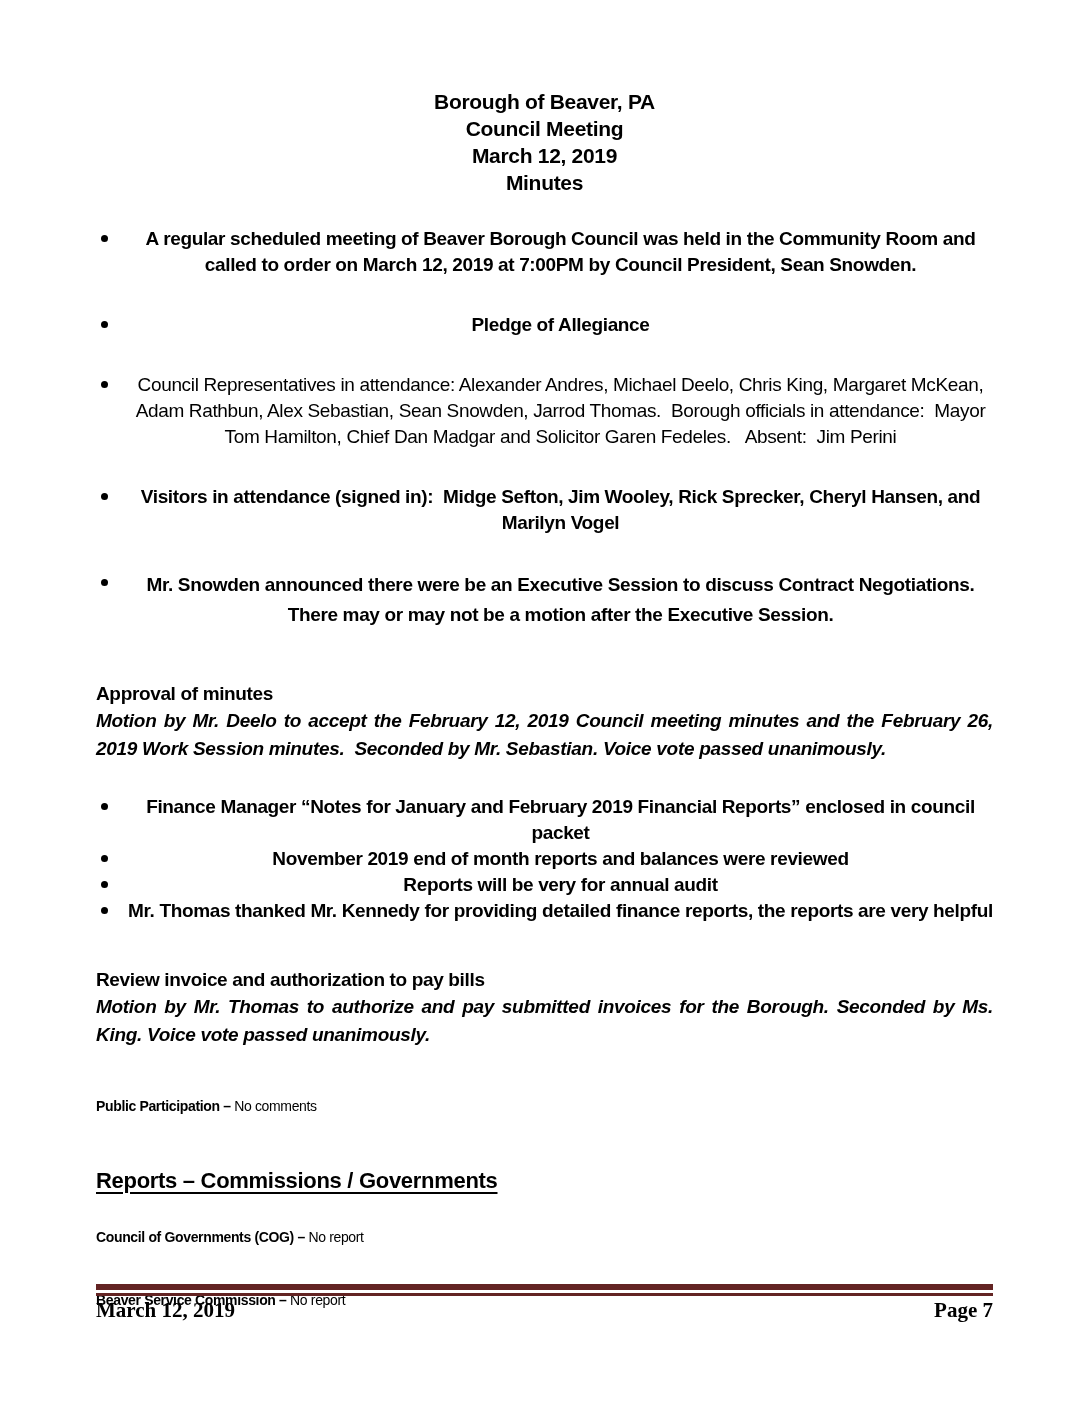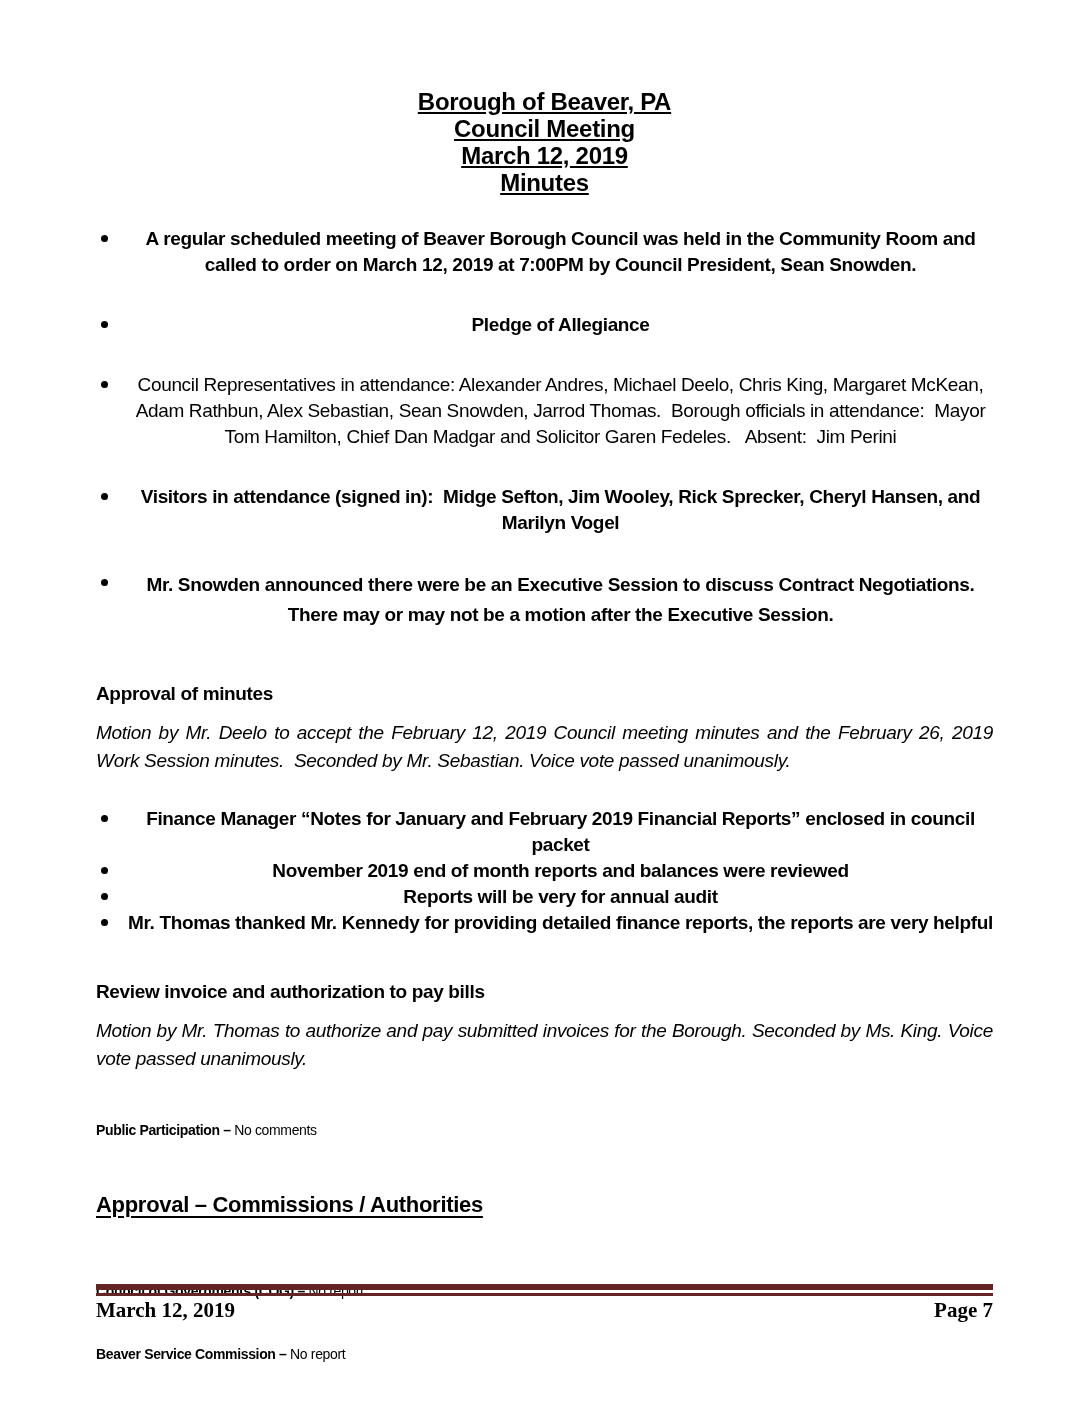--- a/index.html
+++ b/index.html
@@ -16,24 +16,23 @@
     position: absolute;
     inset: 0;
     padding: 88px 95px 0 96px;
   }
   .txt { white-space: pre-wrap; }
 
   
   .title-block { text-align: center; margin-bottom: 30px; }
   .title-line {
     font-weight: bold;
-    font-size: 24px;
+    font-size: 21px;
     line-height: 27px;
     letter-spacing: -0.3px;
-    text-decoration: underline;
   }
 
   
   .bullet-item { display: flex; align-items: flex-start; }
   .bullet-marker { flex: 0 0 32px; padding-left: 5px; }
   .bullet-dot {
     width: 7px; height: 7px; border-radius: 50%;
     background: #000; margin-top: 9px;
   }
   .bullet-text {
@@ -50,46 +49,45 @@
   .spaced .bullet-text { line-height: 30px; }
 
   
   .h-bold {
     font-weight: bold;
     font-size: 19px;
     line-height: 27px;
     letter-spacing: -0.35px;
   }
   .motion {
-    font-weight: normal;
+    font-weight: bold;
     font-style: italic;
     font-size: 19px;
     line-height: 28px;
     letter-spacing: -0.3px;
     text-align: justify;
-    margin-top: 12px;
   }
   .sec-approval { margin-top: 50px; }
   .sec-treasurer { margin-top: 31px; }
   .treasurer-bullets { margin-top: 2px; }
   .sec-invoices { margin-top: 42px; }
   .inline-line { margin-top: 44px; font-size: 14px; line-height: 27px; letter-spacing: -0.35px; }
   .inline-label { font-weight: bold; }
   .inline-value { font-weight: normal; }
   .reports-heading {
     margin-top: 46px;
     font-weight: bold;
     font-size: 22px;
     line-height: 30px;
     letter-spacing: -0.3px;
     text-decoration: underline;
     text-decoration-thickness: 2px;
     text-underline-offset: 4px;
   }
-  .cog-line { margin-top: 58px; }
+  .cog-line { margin-top: 28px; }
   .civil-line { margin-top: 36px; }
 
   
   .footer {
     position: absolute;
     left: 96px;
     right: 95px;
     top: 1284px;
   }
   .footer-rule {
@@ -188,21 +186,21 @@
   <div class="sec-invoices">
     <div class="h-bold">Review invoice and authorization to pay bills</div>
     <div class="motion txt">Motion by Mr. Thomas to authorize and pay submitted invoices for the Borough. Seconded by Ms. King. Voice vote passed unanimously.</div>
   </div>
 
   <div class="inline-line">
     <span class="inline-label">Public Participation –</span>
     <span class="inline-value">No comments</span>
   </div>
 
-  <div class="reports-heading">Approval – Commissions / Authorities</div>
+  <div class="reports-heading">Reports – Commissions / Governments</div>
 
   <div class="inline-line cog-line">
     <span class="inline-label">Council of Governments (COG) –</span>
     <span class="inline-value">No report</span>
   </div>
 
   <div class="inline-line civil-line">
     <span class="inline-label">Beaver Service Commission –</span>
     <span class="inline-value">No report</span>
   </div>

